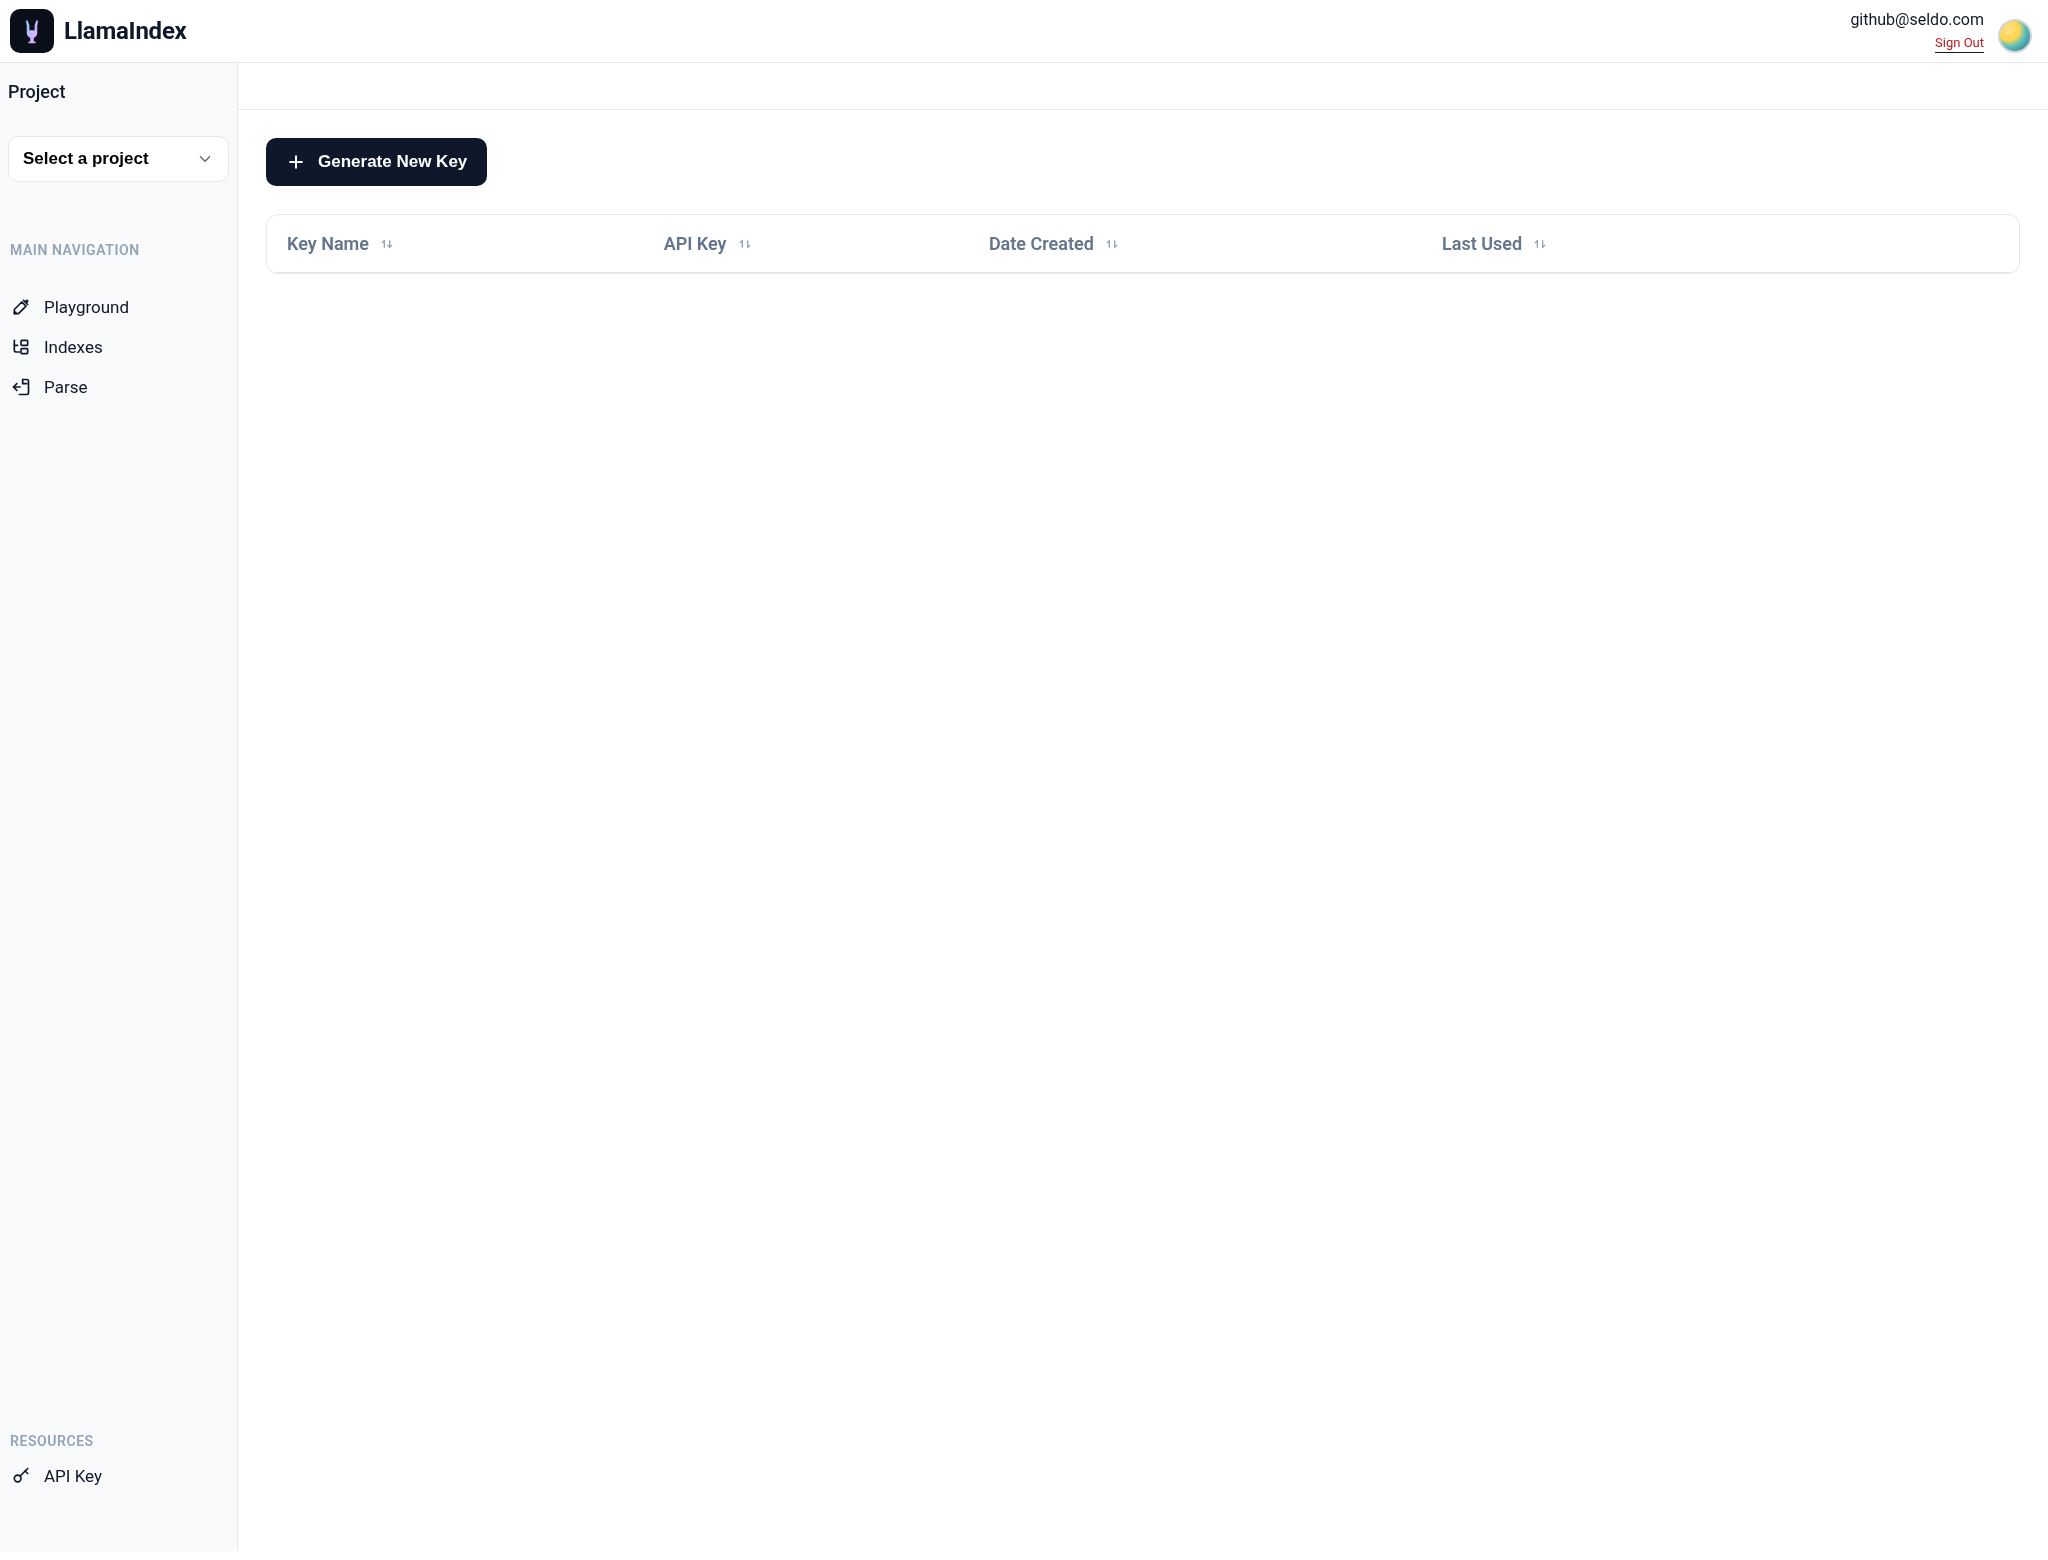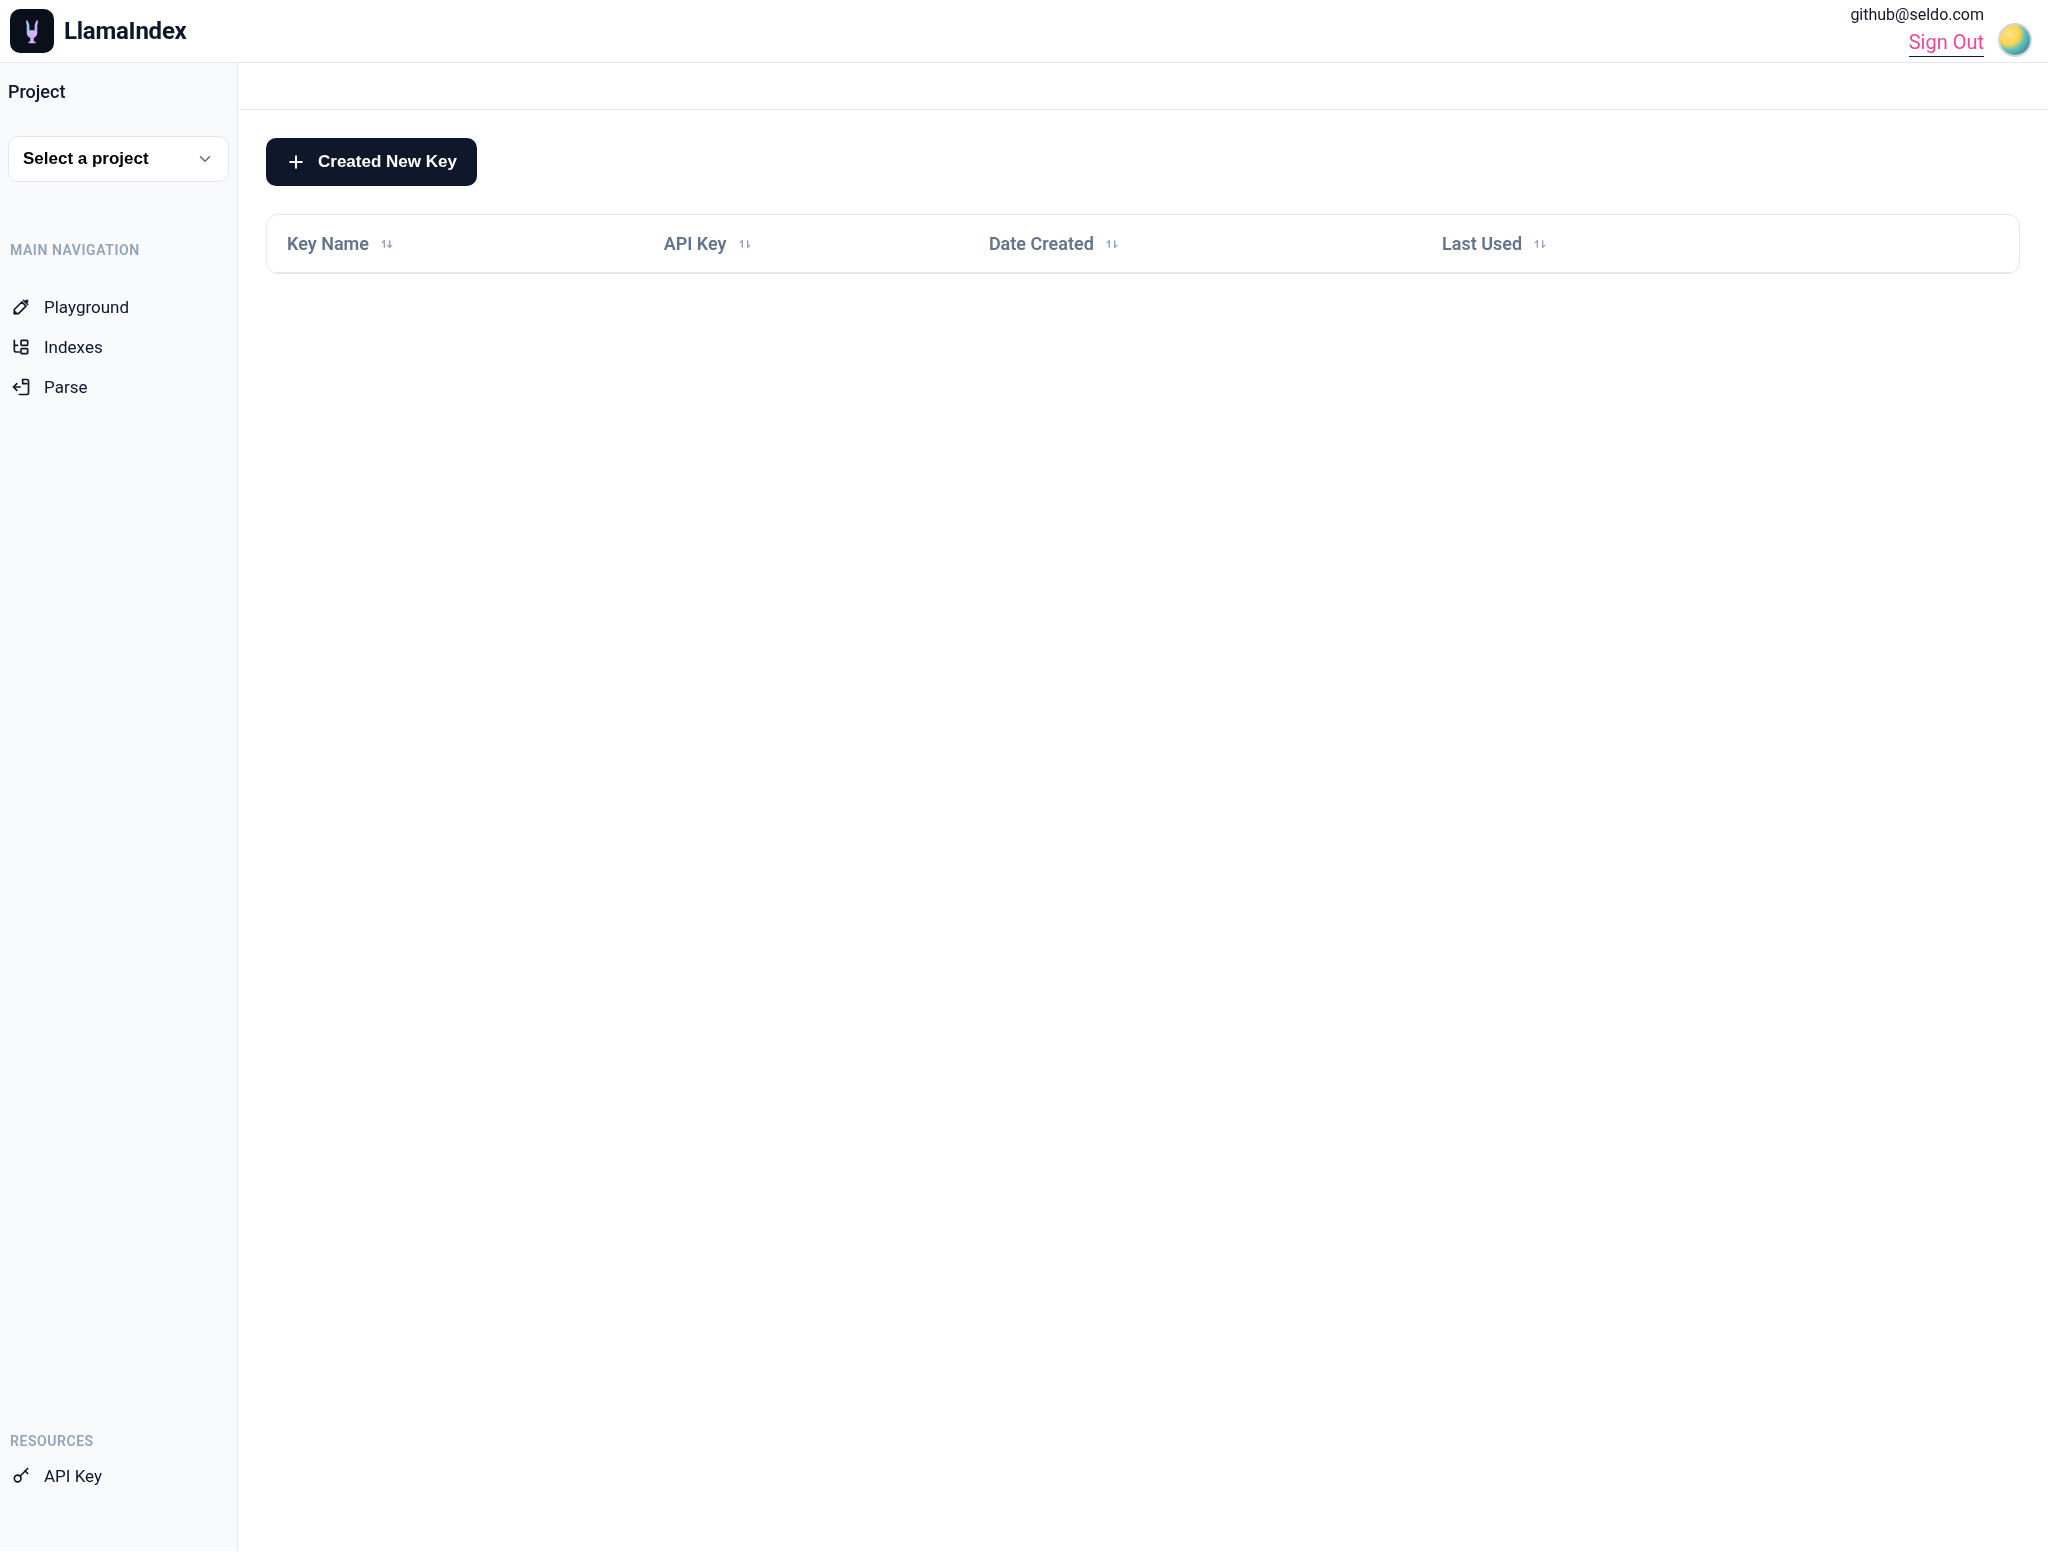--- a/index.html
+++ b/index.html
@@ -49,22 +49,22 @@
     display: flex;
     flex-direction: column;
     align-items: flex-end;
     gap: 6px;
   }
   .user-email {
     font-size: 16px;
     color: #111827;
   }
   .sign-out {
-    font-size: 20px;
-    color: #ec4899;
+    font-size: 13px;
+    color: #b91c1c;
     text-decoration: none;
     border-bottom: 1.5px solid #111827;
     padding-bottom: 2px;
     cursor: pointer;
   }
   .avatar {
     width: 34px;
     height: 34px;
     border-radius: 50%;
     background: radial-gradient(circle at 30% 30%, #ffe08a 0%, #ffd54d 35%, #5bc0be 55%, #2b6777 100%);
@@ -318,21 +318,21 @@
     </div>
 
     <div class="page-body">
       <button class="btn-primary">
         <span>
           <svg width="20" height="20" viewBox="0 0 24 24" fill="none" stroke="currentColor" stroke-width="2.4" stroke-linecap="round">
               <line x1="12" y1="5" x2="12" y2="19"></line>
               <line x1="5" y1="12" x2="19" y2="12"></line>
             </svg>
         </span>
-        <span>Created New Key</span>
+        <span>Generate New Key</span>
       </button>
 
       <div class="table-card">
         <div class="table-head">
           <div class="th th-keyname">
             <span>Key Name</span>
             <span class="sort-icon">
               <svg width="16" height="16" viewBox="0 0 24 24" fill="none" stroke="currentColor" stroke-width="2" stroke-linecap="round" stroke-linejoin="round">
                   <path d="M8 17V7"></path>
                   <path d="M5 10l3-3 3 3" opacity="0"></path>

